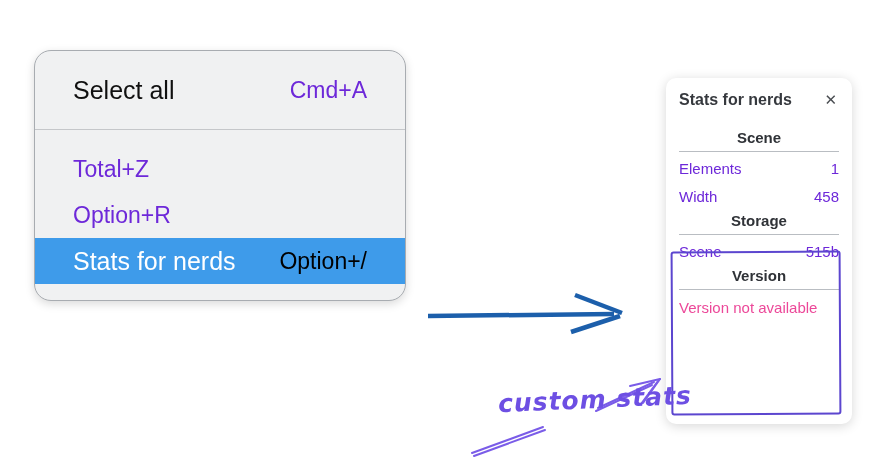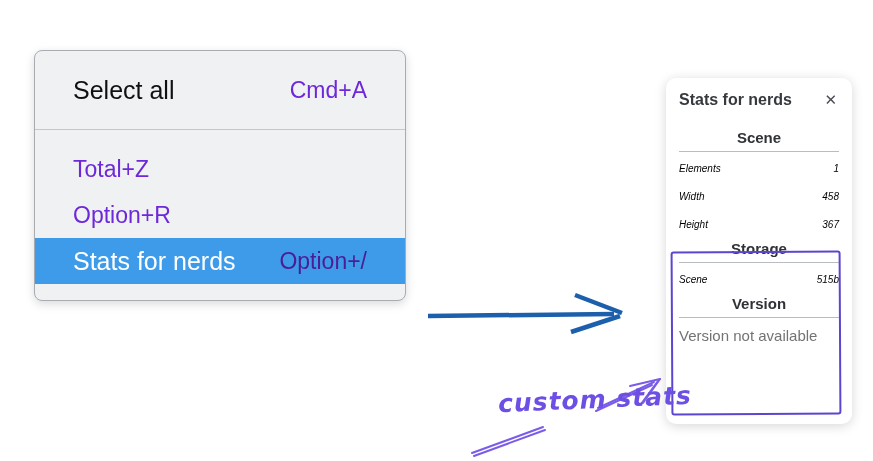--- a/index.html
+++ b/index.html
@@ -10,35 +10,35 @@
     font-family: "Liberation Sans", sans-serif;
     position: relative;
     overflow: hidden;
   }
 
   
   .context-menu {
     position: absolute; left: 34px; top: 50px; width: 372px;
     background: #f0f1f2;
     border: 1.5px solid #a8acb1;
-    border-radius: 8px;
+    border-radius: 17px;
     box-shadow: 0 3px 10px rgba(0,0,0,0.15);
   }
   .menu-section { padding: 16px 0; }
   .menu-item {
     height: 46px;
     display: flex; align-items: center; justify-content: space-between;
     padding: 0 38px;
     cursor: default;
   }
   .menu-label { font-size: 25px; color: #101010; }
   .menu-shortcut { font-size: 23px; color: #6d28d9; }
   .menu-item.highlighted { background: #3e9bea; }
   .menu-item.highlighted .menu-label { color: #ffffff; }
-  .menu-item.highlighted .menu-shortcut { color: #4c1d95; text-align: right; }
+  .menu-item.highlighted .menu-shortcut { color: #000000; text-align: right; }
   .menu-divider { border-top: 1.5px solid #c5c7ca; }
 
   
   .arrow-blue { position: absolute; left: 418px; top: 288px; }
 
   
   .stats-panel {
     position: absolute; left: 666px; top: 78px; width: 186px; height: 346px;
     background: #ffffff;
     border-radius: 10px;
@@ -49,23 +49,23 @@
   .panel-title { font-weight: bold; font-size: 16px; color: #36393e; }
   .close-btn { font-size: 15px; color: #4a4d52; cursor: pointer; line-height: 1; padding: 2px; }
   .section-header {
     text-align: center; font-weight: bold; font-size: 15px; color: #2f3237;
   }
   .sh-first { margin-top: 20px; }
   .sh-mid   { margin-top: 1px; }
   .hr { border: none; border-top: 1px solid #b9bdc2; margin: 5px 0 3px 0; }
   .stat-row {
     display: flex; justify-content: space-between;
-    font-size: 10px; color: #000000; line-height: 28px; font-style: italic;
+    font-size: 15px; color: #6d28d9; line-height: 28px;
   }
-  .note { font-size: 15px; color: #737373; line-height: 30px; margin-top: 2px; }
+  .note { font-size: 15px; color: #ec4899; line-height: 30px; margin-top: 2px; }
   .purple-box {
     position: absolute; left: 5px; top: 173px; width: 170px; height: 164px;
     border: 2.5px solid #5c46cf;
     border-radius: 3px;
     transform: rotate(-0.3deg);
     pointer-events: none;
   }
 
   
   .arrow-purple { position: absolute; left: 450px; top: 368px; pointer-events: none; }
@@ -120,24 +120,20 @@
     <div class="section-header sh-first">Scene</div>
     <hr class="hr">
     <div class="stat-row">
       <span>Elements</span>
       <span>1</span>
     </div>
     <div class="stat-row">
       <span>Width</span>
       <span>458</span>
     </div>
-    <div class="stat-row">
-      <span>Height</span>
-      <span>367</span>
-    </div>
   </div>
 
   <div>
     <div class="section-header sh-mid">Storage</div>
     <hr class="hr">
     <div class="stat-row">
       <span>Scene</span>
       <span>515b</span>
     </div>
   </div>

